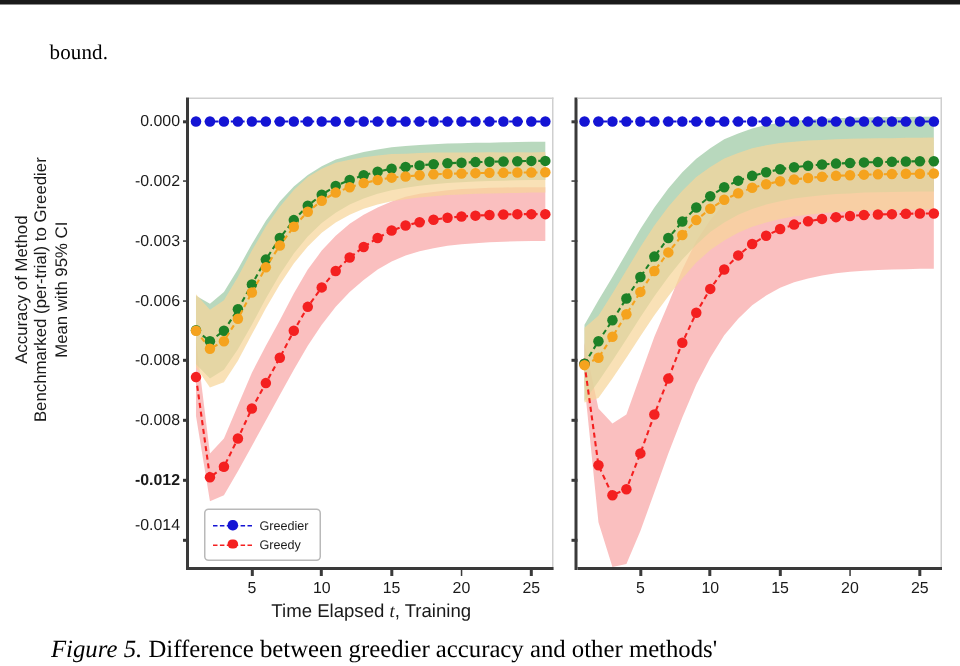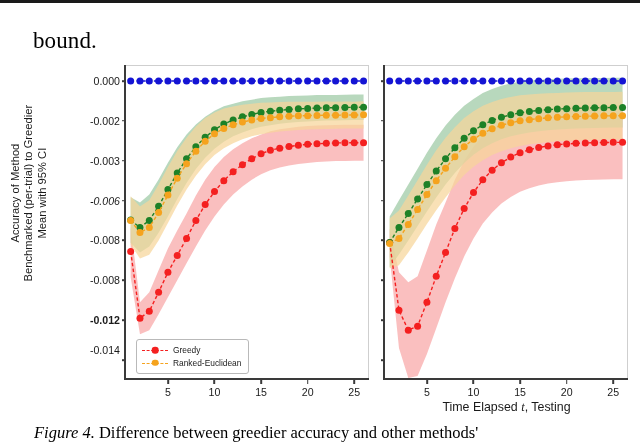--- a/index.html
+++ b/index.html
@@ -4,21 +4,21 @@
 <style>
   html,body{margin:0;padding:0;}
   body{
     width:640px;height:444px;background:#ffffff;
     font-family:"Liberation Sans", sans-serif;
     overflow:hidden;position:relative;
   }
   .top-rule{position:absolute;left:0;top:0;width:640px;height:3px;background:#1a1a1a;}
   .body-text{
     position:absolute;font-family:"Liberation Serif", serif;
-    color:#000;font-size:23px;letter-spacing:.1px;
+    color:#000;font-size:14px;letter-spacing:.1px;
   }
   #bound-text{left:33px;top:28px;}
   .caption{
     position:absolute;left:34px;top:423px;width:610px;
     font-family:"Liberation Serif", serif;font-size:16.5px;color:#000;
     white-space:nowrap;overflow:hidden;
   }
   .caption i{font-style:italic;}
 
   
@@ -206,21 +206,21 @@
     <div class="panel-frame"></div>
     <div class="axis-bottom"></div>
     <div id="yaxis-ticks">
         <div class="ytick-mark" style="top: 15.9494px;"></div>
         <div class="ytick-label" style="top: 15.9494px;">0.000</div>
         <div class="ytick-mark" style="top: 55.8228px;"></div>
         <div class="ytick-label" style="top: 55.8228px;">-0.002</div>
         <div class="ytick-mark" style="top: 95.6962px;"></div>
         <div class="ytick-label" style="top: 95.6962px;">-0.003</div>
         <div class="ytick-mark" style="top: 135.57px;"></div>
-        <div class="ytick-label" style="top: 135.57px; font-style: italic;">-0.006</div>
+        <div class="ytick-label" style="top: 135.57px;">-0.006</div>
         <div class="ytick-mark" style="top: 175.443px;"></div>
         <div class="ytick-label" style="top: 175.443px;">-0.008</div>
         <div class="ytick-mark" style="top: 215.316px;"></div>
         <div class="ytick-label" style="top: 215.316px;">-0.008</div>
         <div class="ytick-mark" style="top: 255.19px;"></div>
         <div class="ytick-label" style="top: 255.19px; font-weight: bold;">-0.012</div>
         <div class="ytick-mark" style="top: 295.063px;"></div>
         <div class="ytick-label" style="top: 285px;">-0.014</div>
       </div>
     <div id="xaxis-left">
@@ -228,35 +228,38 @@
         <div class="xtick-label" style="left: 41.9202px;">5</div>
         <div class="xtick-mark" style="left: 88.4981px;"></div>
         <div class="xtick-label" style="left: 88.4981px;">10</div>
         <div class="xtick-mark" style="left: 135.076px;"></div>
         <div class="xtick-label" style="left: 135.076px;">15</div>
         <div class="xtick-mark" style="left: 181.654px;"></div>
         <div class="xtick-label" style="left: 181.654px;">20</div>
         <div class="xtick-mark" style="left: 228.232px;"></div>
         <div class="xtick-label" style="left: 228.232px;">25</div>
       </div>
+    <div class="xlabel">
+      <span>Time Elapsed </span><em>t</em><span>, Training</span>
+    </div>
 
     <div id="legend">
+        <div class="legend-row">
+          <span class="legend-sample" style="color: rgb(20, 20, 212);">
+            <span class="ld"></span>
+            <span class="lm"></span>
+          </span>
+          <span class="legend-text">Greedier</span>
+        </div>
         <div class="legend-row">
           <span class="legend-sample" style="color: rgb(244, 32, 32);">
             <span class="ld"></span>
             <span class="lm"></span>
           </span>
           <span class="legend-text">Greedy</span>
-        </div>
-        <div class="legend-row">
-          <span class="legend-sample" style="color: rgb(245, 163, 30);">
-            <span class="ld"></span>
-            <span class="lm"></span>
-          </span>
-          <span class="legend-text">Ranked-Euclidean</span>
         </div>
       </div>
   </div>
 
   <div class="panel" id="panel-right">
     <div class="svgwrap" id="plot-right"><svg width="245" height="315" viewBox="0 0 245 315">
           <path d="M4.66 163.48 L13.97 207.34 L23.29 217.31 L32.60 211.33 L41.92 185.41 L51.24 159.49 L60.55 137.56 L69.87 114.64 L79.18 95.70 L88.50 81.74 L97.81 70.78 L107.13 63.00 L116.44 56.82 L125.76 52.23 L135.08 48.65 L144.39 46.25 L153.71 44.46 L163.02 43.26 L172.34 42.27 L181.65 41.67 L190.97 41.27 L200.29 40.87 L209.60 40.87 L218.92 40.67 L228.23 40.47 L237.55 40.47 L237.55 114.24 L228.23 114.24 L218.92 114.44 L209.60 114.64 L200.29 115.03 L190.97 115.43 L181.65 116.23 L172.34 117.23 L163.02 118.62 L153.71 120.62 L144.39 123.21 L135.08 126.80 L125.76 131.98 L116.44 138.56 L107.13 147.53 L97.81 158.50 L88.50 173.45 L79.18 191.39 L69.87 213.32 L60.55 237.25 L51.24 263.16 L41.92 289.08 L32.60 311.01 L23.29 313.01 L13.97 283.10 L4.66 191.39 Z" fill="#f8a6a6" fill-opacity="0.72" stroke="none"></path>
           <path d="M4.66 151.52 L13.97 135.17 L23.29 119.62 L32.60 103.67 L41.92 87.72 L51.24 73.37 L60.55 60.61 L69.87 49.84 L79.18 40.87 L88.50 33.89 L97.81 27.91 L107.13 23.92 L116.44 20.73 L125.76 18.34 L135.08 16.75 L144.39 15.55 L153.71 14.75 L163.02 14.16 L172.34 13.76 L181.65 13.56 L190.97 13.36 L200.29 13.16 L209.60 12.96 L218.92 12.96 L228.23 12.76 L237.55 12.76 L237.55 62.60 L228.23 62.60 L218.92 62.80 L209.60 63.00 L200.29 63.20 L190.97 63.40 L181.65 64.00 L172.34 64.40 L163.02 65.19 L153.71 66.19 L144.39 67.39 L135.08 69.18 L125.76 71.37 L116.44 74.36 L107.13 78.15 L97.81 83.34 L88.50 89.72 L79.18 98.09 L69.87 108.06 L60.55 119.62 L51.24 132.58 L41.92 146.53 L32.60 161.09 L23.29 175.44 L13.97 189.40 L4.66 202.36 Z" fill="#9dc9a4" fill-opacity="0.72" stroke="none"></path>
           <path d="M4.66 153.51 L13.97 145.54 L23.29 130.59 L32.60 115.23 L41.92 99.68 L51.24 85.33 L60.55 72.77 L69.87 62.20 L79.18 53.03 L88.50 46.25 L97.81 40.67 L107.13 37.08 L116.44 33.89 L125.76 31.90 L135.08 30.30 L144.39 29.51 L153.71 28.71 L163.02 28.31 L172.34 27.91 L181.65 27.51 L190.97 27.31 L200.29 27.11 L209.60 27.11 L218.92 26.91 L228.23 26.91 L237.55 26.72 L237.55 74.56 L228.23 74.76 L218.92 74.76 L209.60 74.96 L200.29 75.16 L190.97 75.56 L181.65 75.96 L172.34 76.36 L163.02 77.16 L153.71 78.15 L144.39 79.35 L135.08 80.94 L125.76 83.34 L116.44 86.13 L107.13 90.11 L97.81 95.30 L88.50 101.68 L79.18 110.05 L69.87 120.62 L60.55 132.58 L51.24 145.14 L41.92 159.09 L32.60 173.45 L23.29 187.41 L13.97 200.36 L4.66 203.35 Z" fill="#f7d59a" fill-opacity="0.72" stroke="none"></path>
           <path d="M4.66 15.95 L13.97 15.95 L23.29 15.95 L32.60 15.95 L41.92 15.95 L51.24 15.95 L60.55 15.95 L69.87 15.95 L79.18 15.95 L88.50 15.95 L97.81 15.95 L107.13 15.95 L116.44 15.95 L125.76 15.95 L135.08 15.95 L144.39 15.95 L153.71 15.95 L163.02 15.95 L172.34 15.95 L181.65 15.95 L190.97 15.95 L200.29 15.95 L209.60 15.95 L218.92 15.95 L228.23 15.95 L237.55 15.95 " fill="none" stroke="#1414d4" stroke-width="1.4" stroke-dasharray="3.4,2.4"></path>
@@ -393,22 +396,19 @@
         <div class="xtick-label" style="left: 41.9202px;">5</div>
         <div class="xtick-mark" style="left: 88.4981px;"></div>
         <div class="xtick-label" style="left: 88.4981px;">10</div>
         <div class="xtick-mark" style="left: 135.076px;"></div>
         <div class="xtick-label" style="left: 135.076px;">15</div>
         <div class="xtick-mark" style="left: 181.654px;"></div>
         <div class="xtick-label" style="left: 181.654px;">20</div>
         <div class="xtick-mark" style="left: 228.232px;"></div>
         <div class="xtick-label" style="left: 228.232px;">25</div>
       </div>
-    <div class="xlabel">
-      <span>Time Elapsed </span><em>t</em><span>, Testing</span>
-    </div>
   </div>
 </div>
 
 <div class="caption">
-  <i>Figure 4.</i>
+  <i>Figure 5.</i>
   <span>Difference between greedier accuracy and other methods'</span>
 </div>
 
 </body></html>

